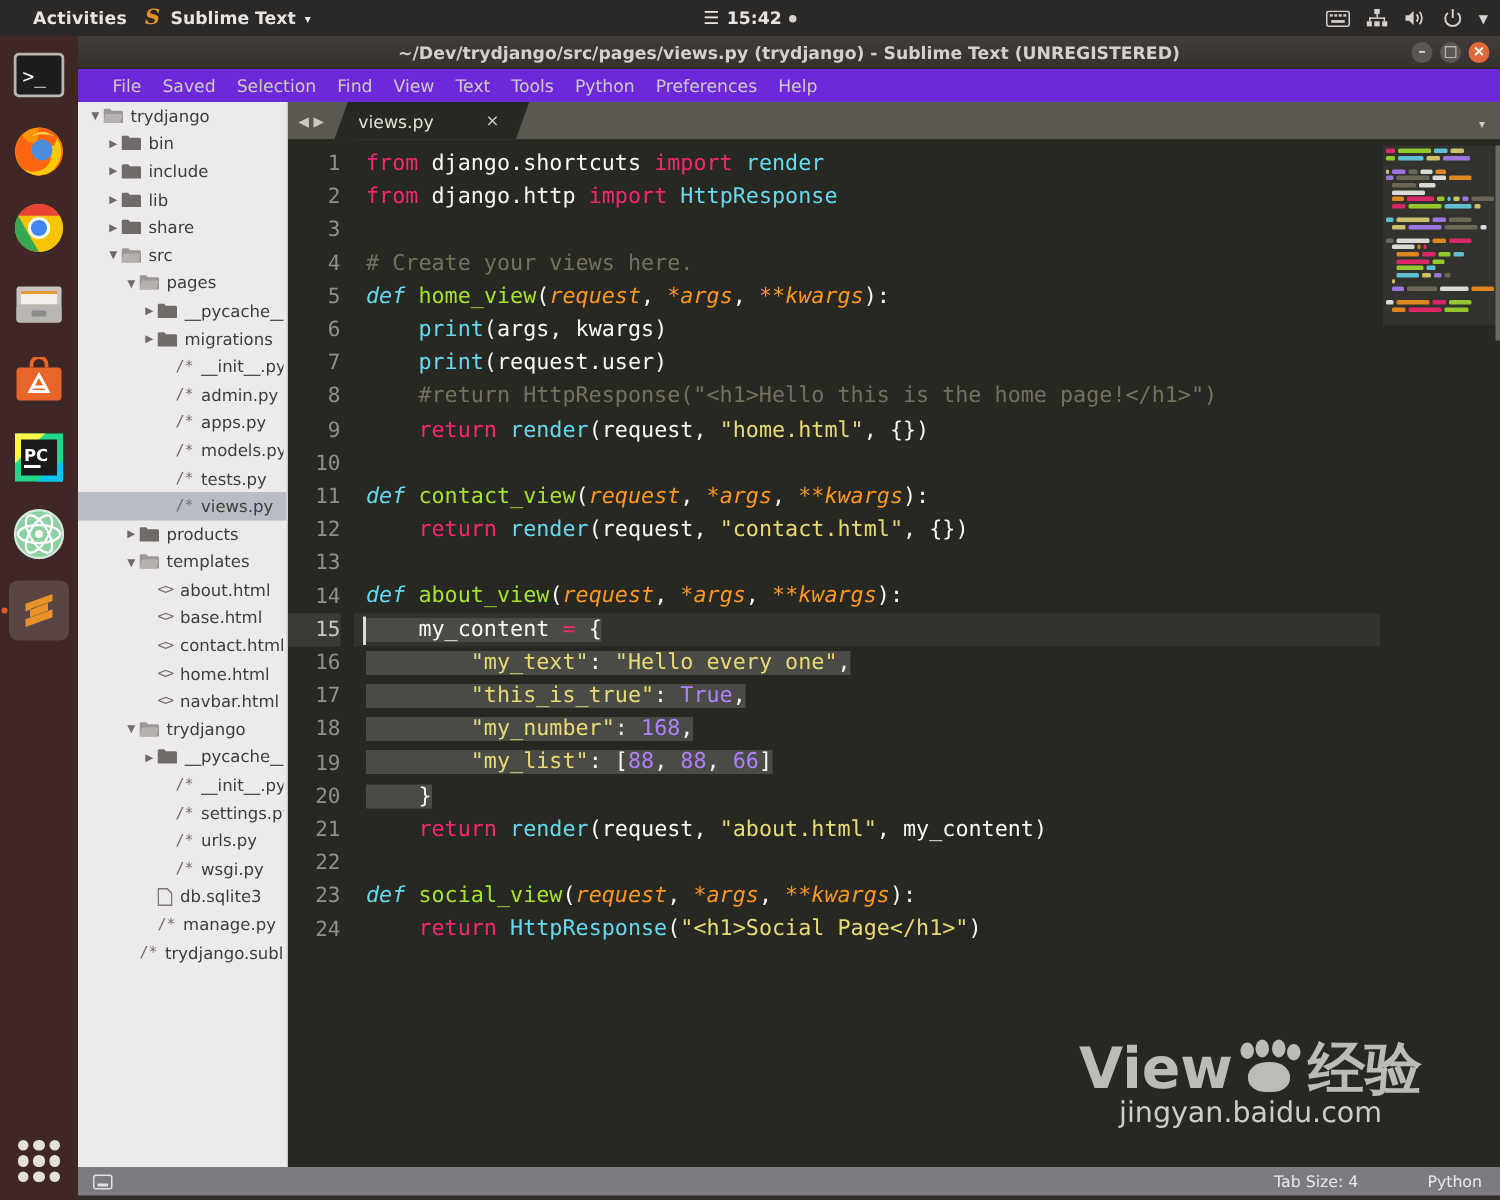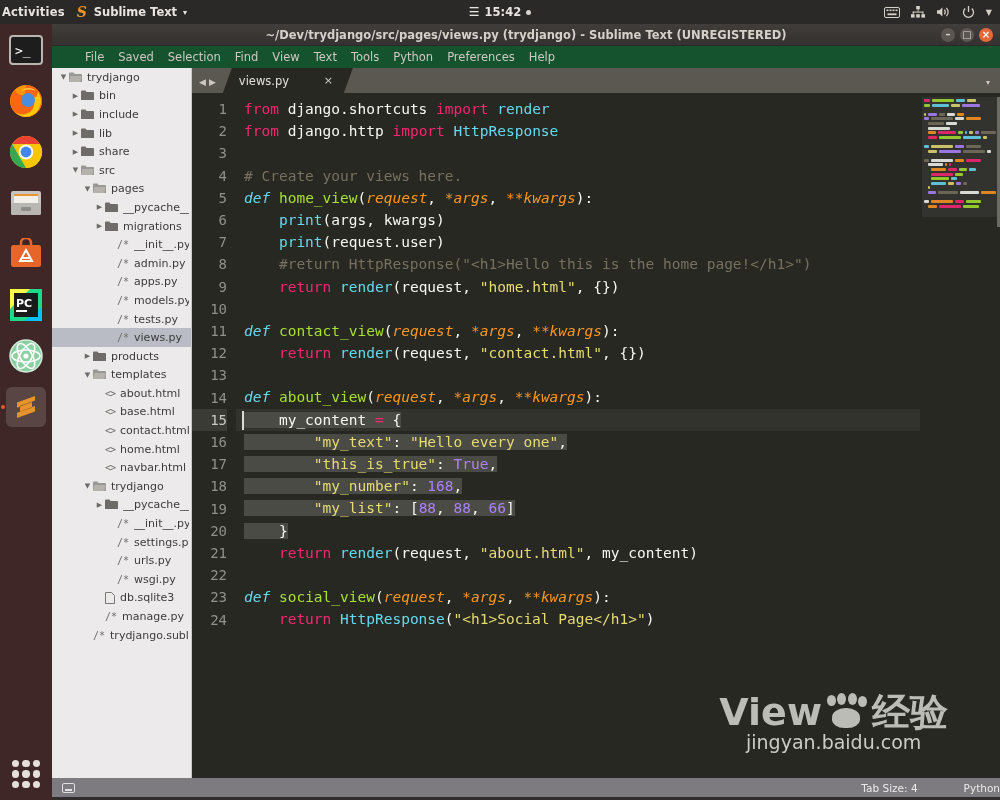--- a/index.html
+++ b/index.html
@@ -12,21 +12,21 @@
   }
   .screen { position:relative; width:1000px; height:800px; }
 
   
   .topbar {
     position:absolute; top:0; left:0; width:1000px; height:24px;
     background:#2b2927;
     display:flex; align-items:center;
     color:#e8e4e0; font-size:11.5px; font-weight:bold;
   }
-  .topbar .activities { padding:0 12px 0 2px; letter-spacing:.2px; }
+  .topbar .activities { padding:0 12px 0 22px; letter-spacing:.2px; }
   .topbar .appmenu { display:flex; align-items:center; gap:6px; }
   .sublime-mini {
     display:inline-block; width:11px; height:12px;
     color:#e8932a; font-weight:bold; font-size:14px; line-height:12px;
     font-family:"DejaVu Serif", serif; font-style:italic;
   }
   .topbar .clockwrap {
     position:absolute; left:0; right:0; margin:auto;
     width:140px; display:flex; justify-content:center; align-items:center; gap:5px;
   }
@@ -66,22 +66,22 @@
     color:#d6d0ca; font-size:11.5px; font-weight:bold;
     border-bottom:1px solid #2b2826;
   }
   .winbtns { position:absolute; right:7px; top:4px; display:flex; gap:5px; }
   .wb { width:14px; height:14px; border-radius:50%; background:#5c5653;
      display:flex; align-items:center; justify-content:center;
      color:#d9d3cd; font-size:10px; line-height:1; }
   .wb.close { background:#e06a3a; color:#fff; }
 
   .menubar {
-    height:22px; background:#14532d; display:flex; align-items:center;
-    padding-left:26px; gap:0; color:#cfc9c4; font-size:11.5px;text-align:right;
+    height:22px; background:#6d28d9; display:flex; align-items:center;
+    padding-left:16px; gap:0; color:#cfc9c4; font-size:11.5px;text-align:right;
   }
   .menubar span { padding:2px 7px; cursor:default; }
 
   .body-row { display:flex; height:710px; background:#272822; }
 
   
   .sidebar {
     width:140px; background:#eceaea; color:#3c3c3c;
     font-size:11px; overflow:hidden; position:relative;
     border-right:1px solid #cbc8c8;
@@ -163,21 +163,21 @@
   .wm-paw { position:relative; width:44px; height:38px; display:inline-block; }
   .wm-paw i { position:absolute; background:#bcbcb6; border-radius:50%; }
   .wm-sub { font-size:19px; color:#cdcdc7; margin-top:-2px;
      font-family:"DejaVu Sans", sans-serif; }
 
   
   .statusbar {
     height:19px; background:#7d7a80; display:flex; align-items:center;
     color:#eceaea; font-size:10.5px; padding:0 10px; gap:8px; position:relative;
   }
-  .statusbar .right { position:absolute; right:0; display:flex; gap:46px; }
+  .statusbar .right { position:absolute; right:12px; display:flex; gap:46px; }
   .sb-icon { width:13px; height:10px; border:1.5px solid #e2e0e2; border-radius:2px;
      position:relative; flex:none; }
   .sb-icon::after { content:""; position:absolute; left:2px; right:2px; bottom:1px;
      height:1.5px; background:#e2e0e2; }
 </style>
 </head>
 <body>
 
 <div class="screen">
 

